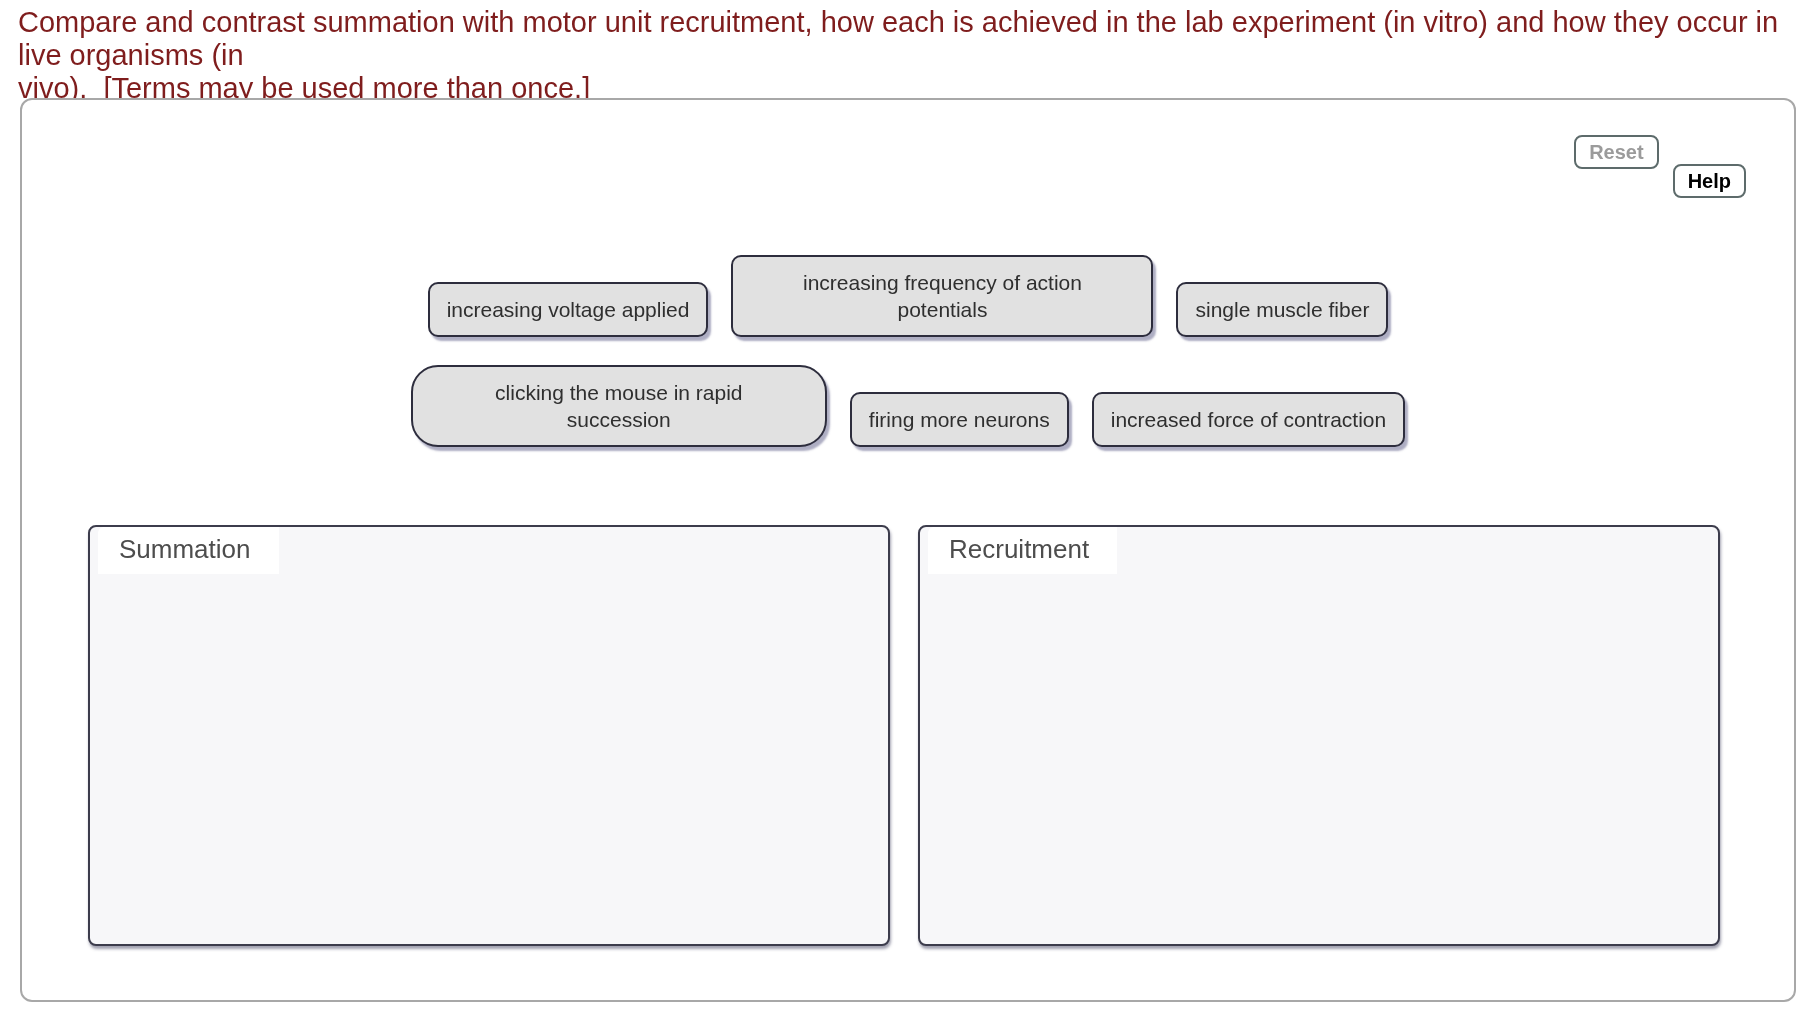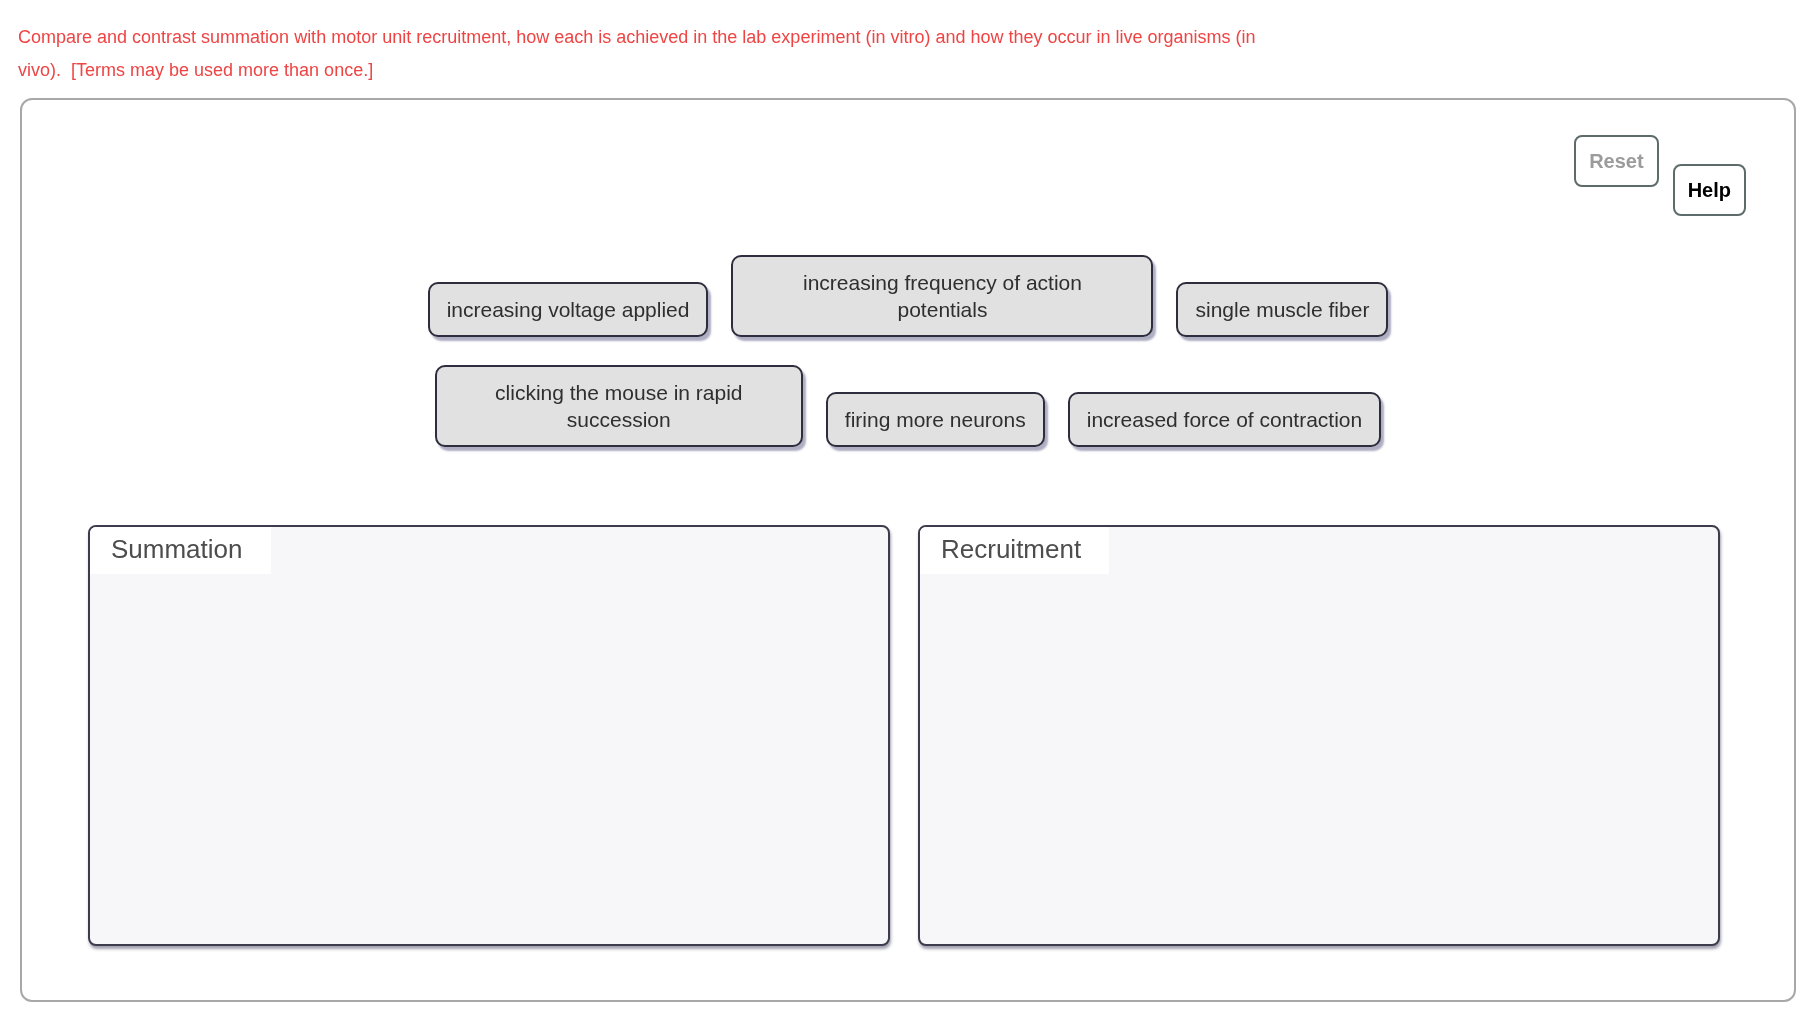--- a/index.html
+++ b/index.html
@@ -8,46 +8,46 @@
     position: relative;
     width: 1816px;
     height: 1014px;
     background: #ffffff;
     font-family: "Liberation Sans", sans-serif;
     overflow: hidden;
   }
   .prompt {
     position: absolute;
     left: 18px;
-    top: 21px;
+    top: 6px;
     margin: 0;
-    font-size: 18px;
+    font-size: 29px;
     line-height: 33px;
-    color: #ef4444;
+    color: #7f1d1d;
     white-space: pre-wrap;
   }
   .panel {
     position: absolute;
     left: 20px;
     top: 98px;
     width: 1776px;
     height: 904px;
     background: #ffffff;
     border: 2px solid var(--container-border, #a8a8a8);
     border-radius: 12px;
   }
   .toolbar {
     position: absolute;
     top: 35px;
     right: 48px;
     display: flex;
     gap: 14px;
   }
   .btn {
-    height: 52px;
+    height: 34px;
     padding: 0 13px;
     background: #ffffff;
     border: 2px solid #5d6b6b;
     border-radius: 8px;
     font-family: inherit;
     font-size: 20px;
     font-weight: bold;
     line-height: 30px;
     cursor: pointer;
   }
@@ -79,41 +79,41 @@
     padding: 12px 17px;
     font-size: 21px;
     line-height: 27px;
     color: #2f2f2f;
     text-align: center;
     white-space: pre-line;
     box-shadow: 3px 4px 2px rgba(108,108,145,0.55);
     cursor: grab;
   }
   .chip-1-1 { width: 422px; min-height: 82px; }
-  .chip-2-0 { width: 368px; min-height: 82px; }
+  .chip-2-0 { width: 416px; min-height: 82px; border-radius: 27px; }
   .zones {
     position: absolute;
     top: 425px;
     left: 66px;
     display: flex;
     gap: 28px;
   }
   .zone {
     position: relative;
     width: 802px;
     height: 421px;
     background: var(--zone-bg, #f7f7f9);
     border: 2px solid var(--zone-border, #3c3c4c);
     border-radius: 8px;
     box-shadow: 1px 3px 3px rgba(70,70,100,0.5);
   }
   .zone-label {
     position: absolute;
     top: 0;
-    left: 0;
+    left: 8px;
     background: #ffffff;
     padding: 7px 28px 9px 21px;
     font-size: 26px;
     color: #4d4d4d;
     border-top-left-radius: 6px;
   }
 </style>
 </head>
 <body>
 

